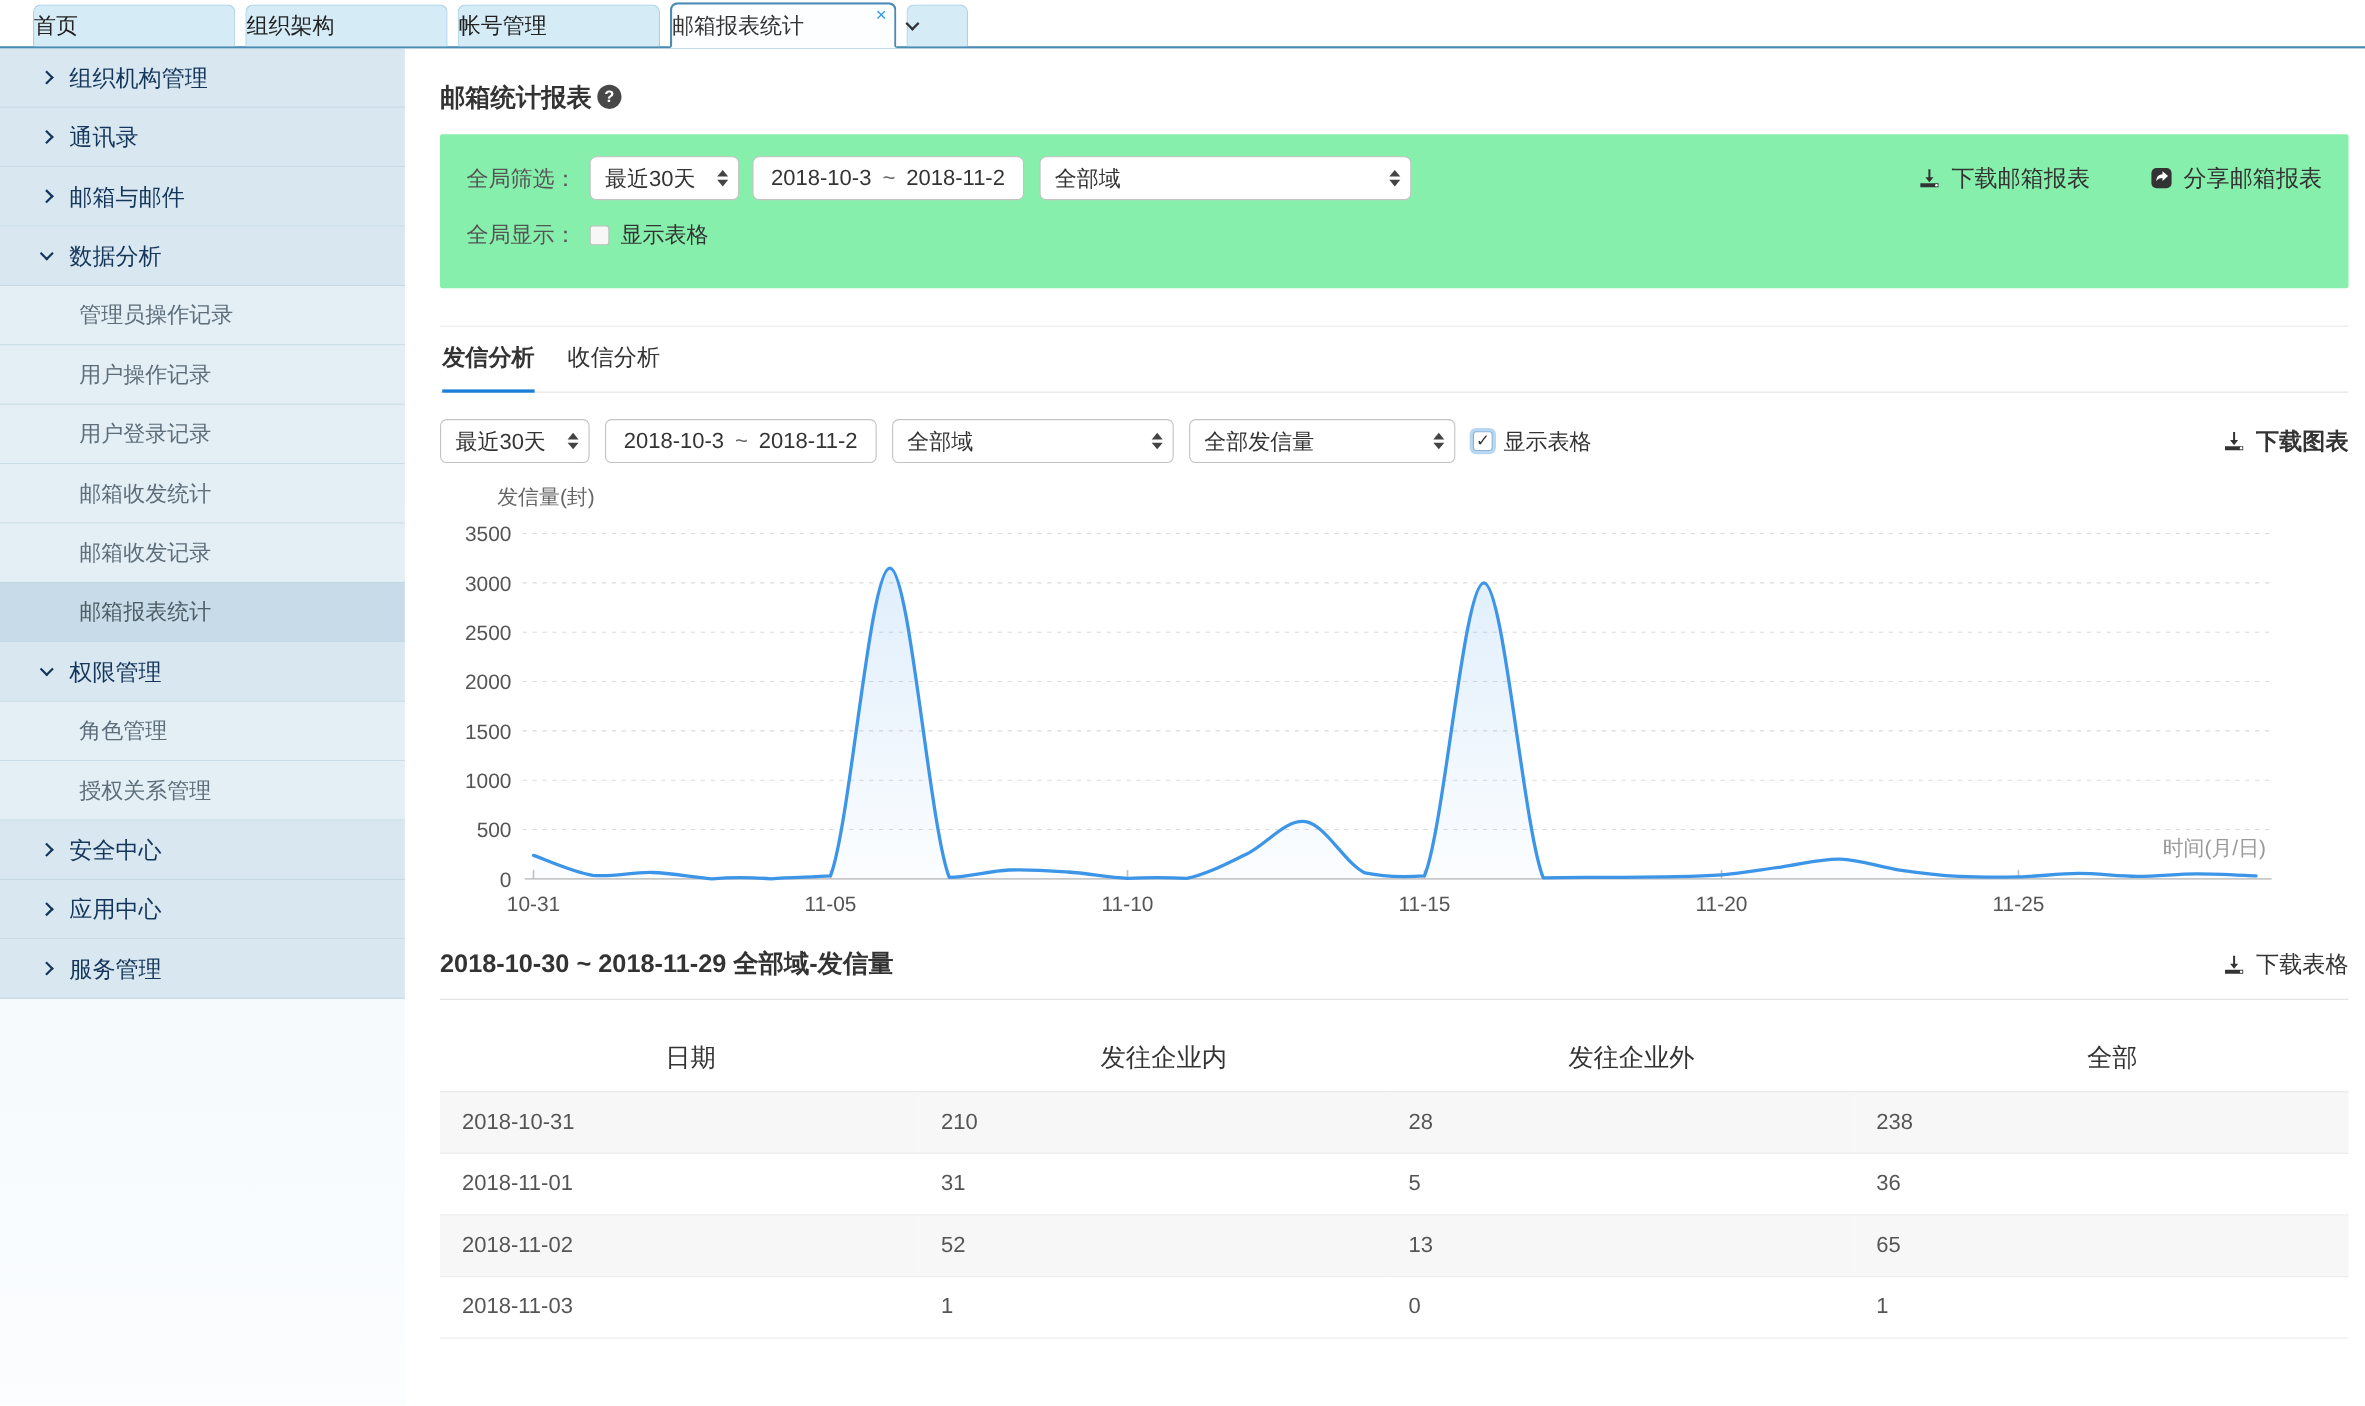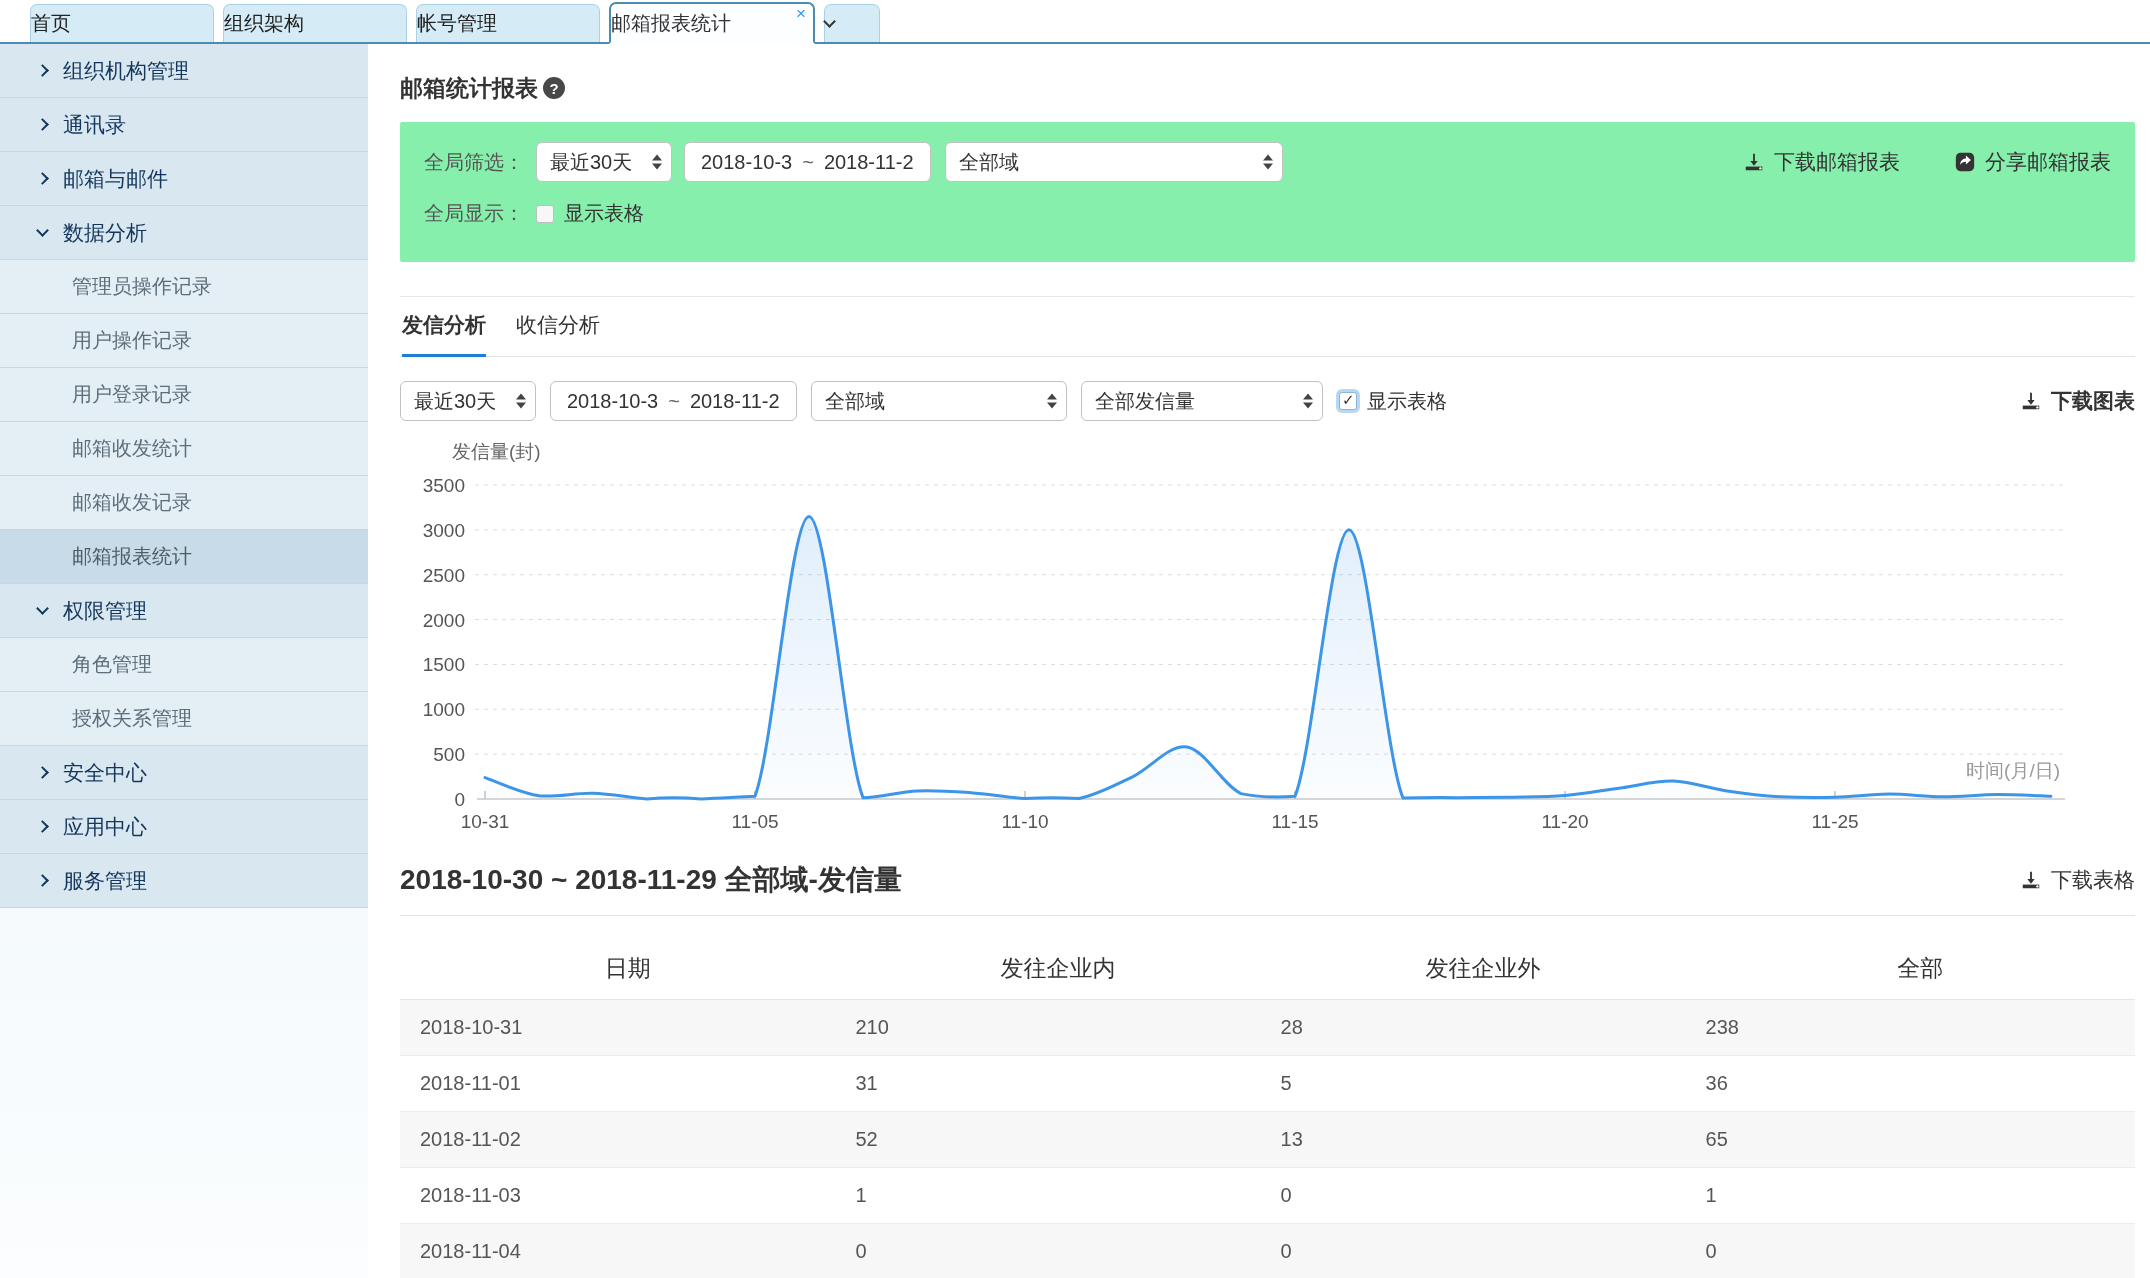--- a/index.html
+++ b/index.html
@@ -80,21 +80,21 @@
   .afilters .checkbox { margin-left:16px; }
   .afilters .right-links { gap:0;font-weight:bold; }
 
   
   .chart-wrap { margin-top:18px; position:relative; }
   .y-unit { font-size:19px; color:#666; padding-left:52px; height:30px; }
   .chart-svg { display:block; }
 
   
   .table-title-row { margin-top:20px; display:flex; align-items:center; }
-  .table-title { font-size:28px; font-weight:bold; color:#333;text-align:center; }
+  .table-title { font-size:23px; font-weight:bold; color:#333;text-align:center; }
   .title-divider { margin-top:16px; border-bottom:1px solid #e3e3e3; }
   table.data { width:100%; border-collapse:collapse; margin-top:22px; table-layout:fixed; }
   table.data th { text-align:center; font-size:23px; font-weight:500; color:#333; padding:15px 0 15px 20px; }
   table.data td { font-size:20px; color:#555; padding:16px 0 16px 20px; }
   table.data th:nth-child(1), table.data td:nth-child(1) { width:25.1%; }
   table.data th:nth-child(2), table.data td:nth-child(2) { width:24.5%; }
   table.data th:nth-child(3), table.data td:nth-child(3) { width:24.5%; }
   table.data thead tr { border-bottom:1px solid #e5e5e5; }
   table.data tbody tr { border-bottom:1px solid #ececec; }
   table.data tbody tr:nth-child(odd) { background:#f7f7f7; }
@@ -369,23 +369,17 @@
               <td>52</td>
               <td>13</td>
               <td>65</td>
             </tr>
             <tr>
               <td>2018-11-03</td>
               <td>1</td>
               <td>0</td>
               <td>1</td>
             </tr>
-            <tr>
-              <td>2018-11-04</td>
-              <td>0</td>
-              <td>0</td>
-              <td>0</td>
-            </tr>
           </tbody>
       </table>
     </div>
   </div>
 </div>
 
 </body></html>

